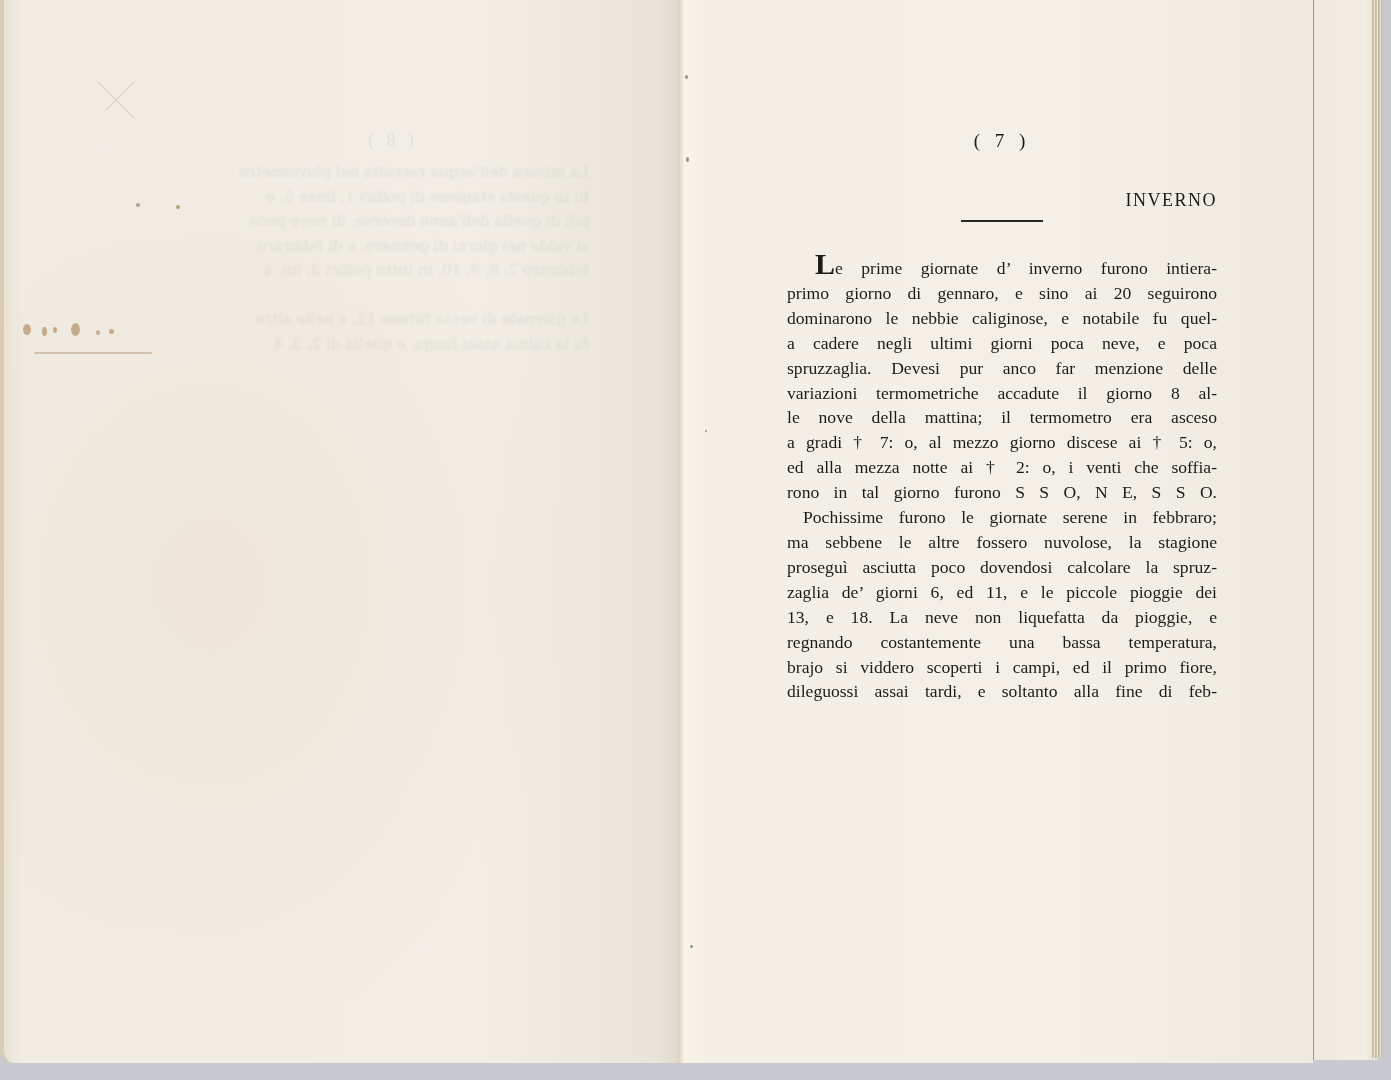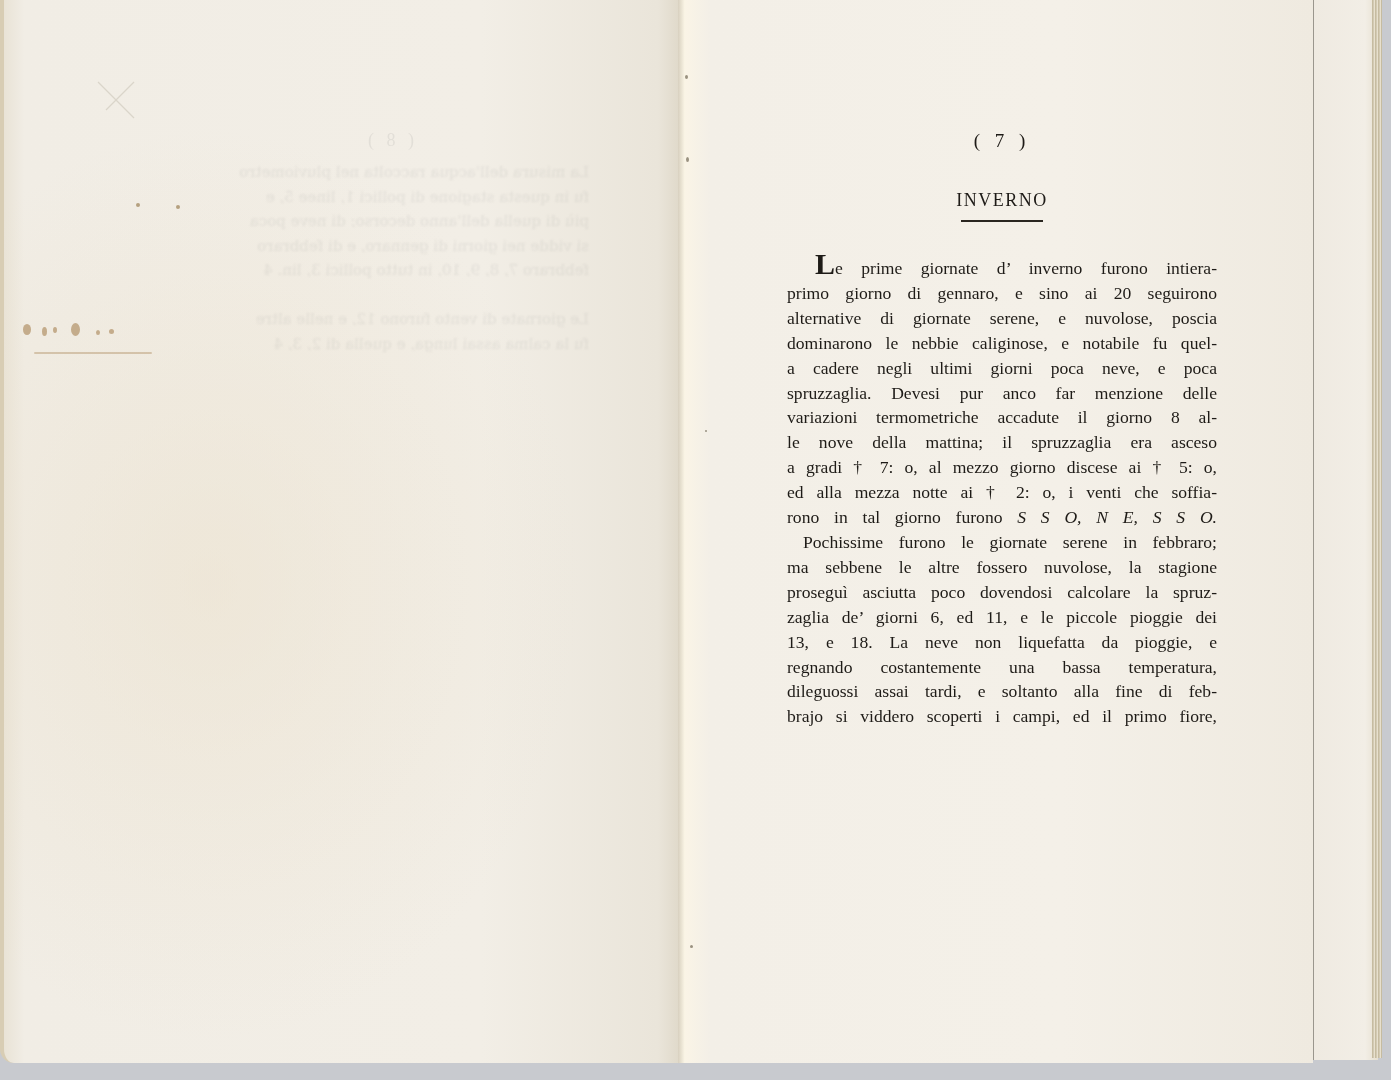--- a/index.html
+++ b/index.html
@@ -101,21 +101,21 @@
     .page-number {
       text-align: center;
       font-size: 19px;
       letter-spacing: 5px;
       margin-left: 0;
       height: 40px;
       padding-top: 10px;
       box-sizing: border-box;
     }
     .heading {
-      text-align: center;
+      text-align: right;
       font-size: 18px;
       letter-spacing: 1.5px;
       margin-top: 30px;
       height: 26px;
     }
     .rule {
       width: 82px;
       height: 2px;
       margin: 4px auto 0 auto;
       background: #2a2620;
@@ -141,21 +141,20 @@
     .dropcap {
       font-size: 30px;
       font-weight: bold;
       line-height: 18px;
       margin-left: 28px;
     }
     .indent {
       padding-left: 16px;
     }
     .ital {
-      font-style: italic;
     }
     .noise {
       position: absolute;
       border-radius: 50%;
       background: rgba(90,80,60,0.6);
     }
   </style>
 </head>
 <body>
 
@@ -206,33 +205,32 @@
 
   <div class="text-block">
     <div class="page-number">( 7 )</div>
     <div class="heading">INVERNO</div>
     <div class="rule"></div>
 
     <div class="body">
 
       <span class="line"><span class="dropcap">L</span><span>e prime giornate d’ inverno furono intiera-</span></span>
       <span class="line">primo giorno di gennaro, e sino ai 20 seguirono</span>
-      <span class="line">alternative di giornate serene, e nuvolose, poscia</span>
       <span class="line">dominarono le nebbie caliginose, e notabile fu quel-</span>
       <span class="line">a cadere negli ultimi giorni poca neve, e poca</span>
       <span class="line">spruzzaglia. Devesi pur anco far menzione delle</span>
       <span class="line">variazioni termometriche accadute il giorno 8 al-</span>
-      <span class="line">le nove della mattina; il spruzzaglia era asceso</span>
+      <span class="line">le nove della mattina; il termometro era asceso</span>
       <span class="line">a gradi † 7: o, al mezzo giorno discese ai † 5: o,</span>
       <span class="line">ed alla mezza notte ai † 2: o, i venti che soffia-</span>
       <span class="line"><span>rono in tal giorno furono </span><span class="ital">S S O, N E, S S O.</span></span>
 
       <span class="line indent">Pochissime furono le giornate serene in febbraro;</span>
       <span class="line">ma sebbene le altre fossero nuvolose, la stagione</span>
       <span class="line">proseguì asciutta poco dovendosi calcolare la spruz-</span>
       <span class="line">zaglia de’ giorni 6, ed 11, e le piccole pioggie dei</span>
       <span class="line">13, e 18. La neve non liquefatta da pioggie, e</span>
       <span class="line">regnando costantemente una bassa temperatura,</span>
+      <span class="line">brajo si viddero scoperti i campi, ed il primo fiore,</span>
       <span class="line">dileguossi assai tardi, e soltanto alla fine di feb-</span>
-      <span class="line">brajo si viddero scoperti i campi, ed il primo fiore,</span>
     </div>
   </div>
 </div>
 
 </body></html>

